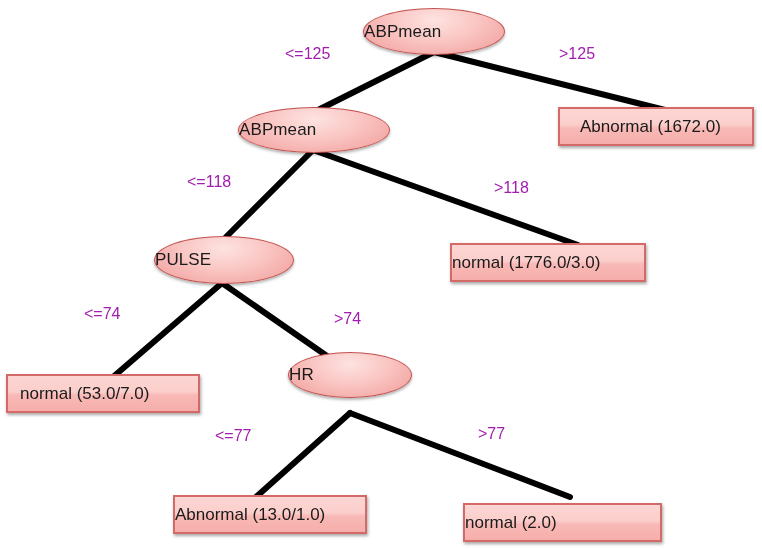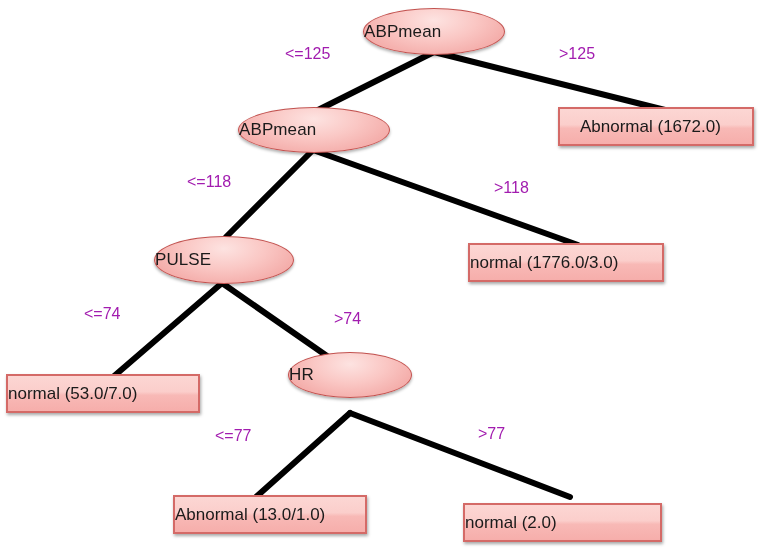--- a/index.html
+++ b/index.html
@@ -90,25 +90,25 @@
   </div>
 
   <div class="node node-ellipse" style="left:288px; top:352px; width:124px; height:46px;">
     <span>HR</span>
   </div>
 
   <div class="node node-rect" style="left:558px; top:107px; width:196px; height:39px;padding-left:20px;">
     <span>Abnormal (1672.0)</span>
   </div>
 
-  <div class="node node-rect" style="left:468px; top:243px; width:196px; height:39px;">
+  <div class="node node-rect" style="left:450px; top:243px; width:196px; height:39px;">
     <span>normal (1776.0/3.0)</span>
   </div>
 
-  <div class="node node-rect" style="left:6px; top:374px; width:194px; height:39px;">
+  <div class="node node-rect" style="left:6px; top:374px; width:194px; height:39px;padding-left:12px;">
     <span>normal (53.0/7.0)</span>
   </div>
 
   <div class="node node-rect" style="left:157px; top:495px; width:194px; height:39px;margin-left:16px;">
     <span>Abnormal (13.0/1.0)</span>
   </div>
 
   <div class="node node-rect" style="left:463px; top:495px; width:199px; height:39px;margin-top:8px;">
     <span>normal (2.0)</span>
   </div>

